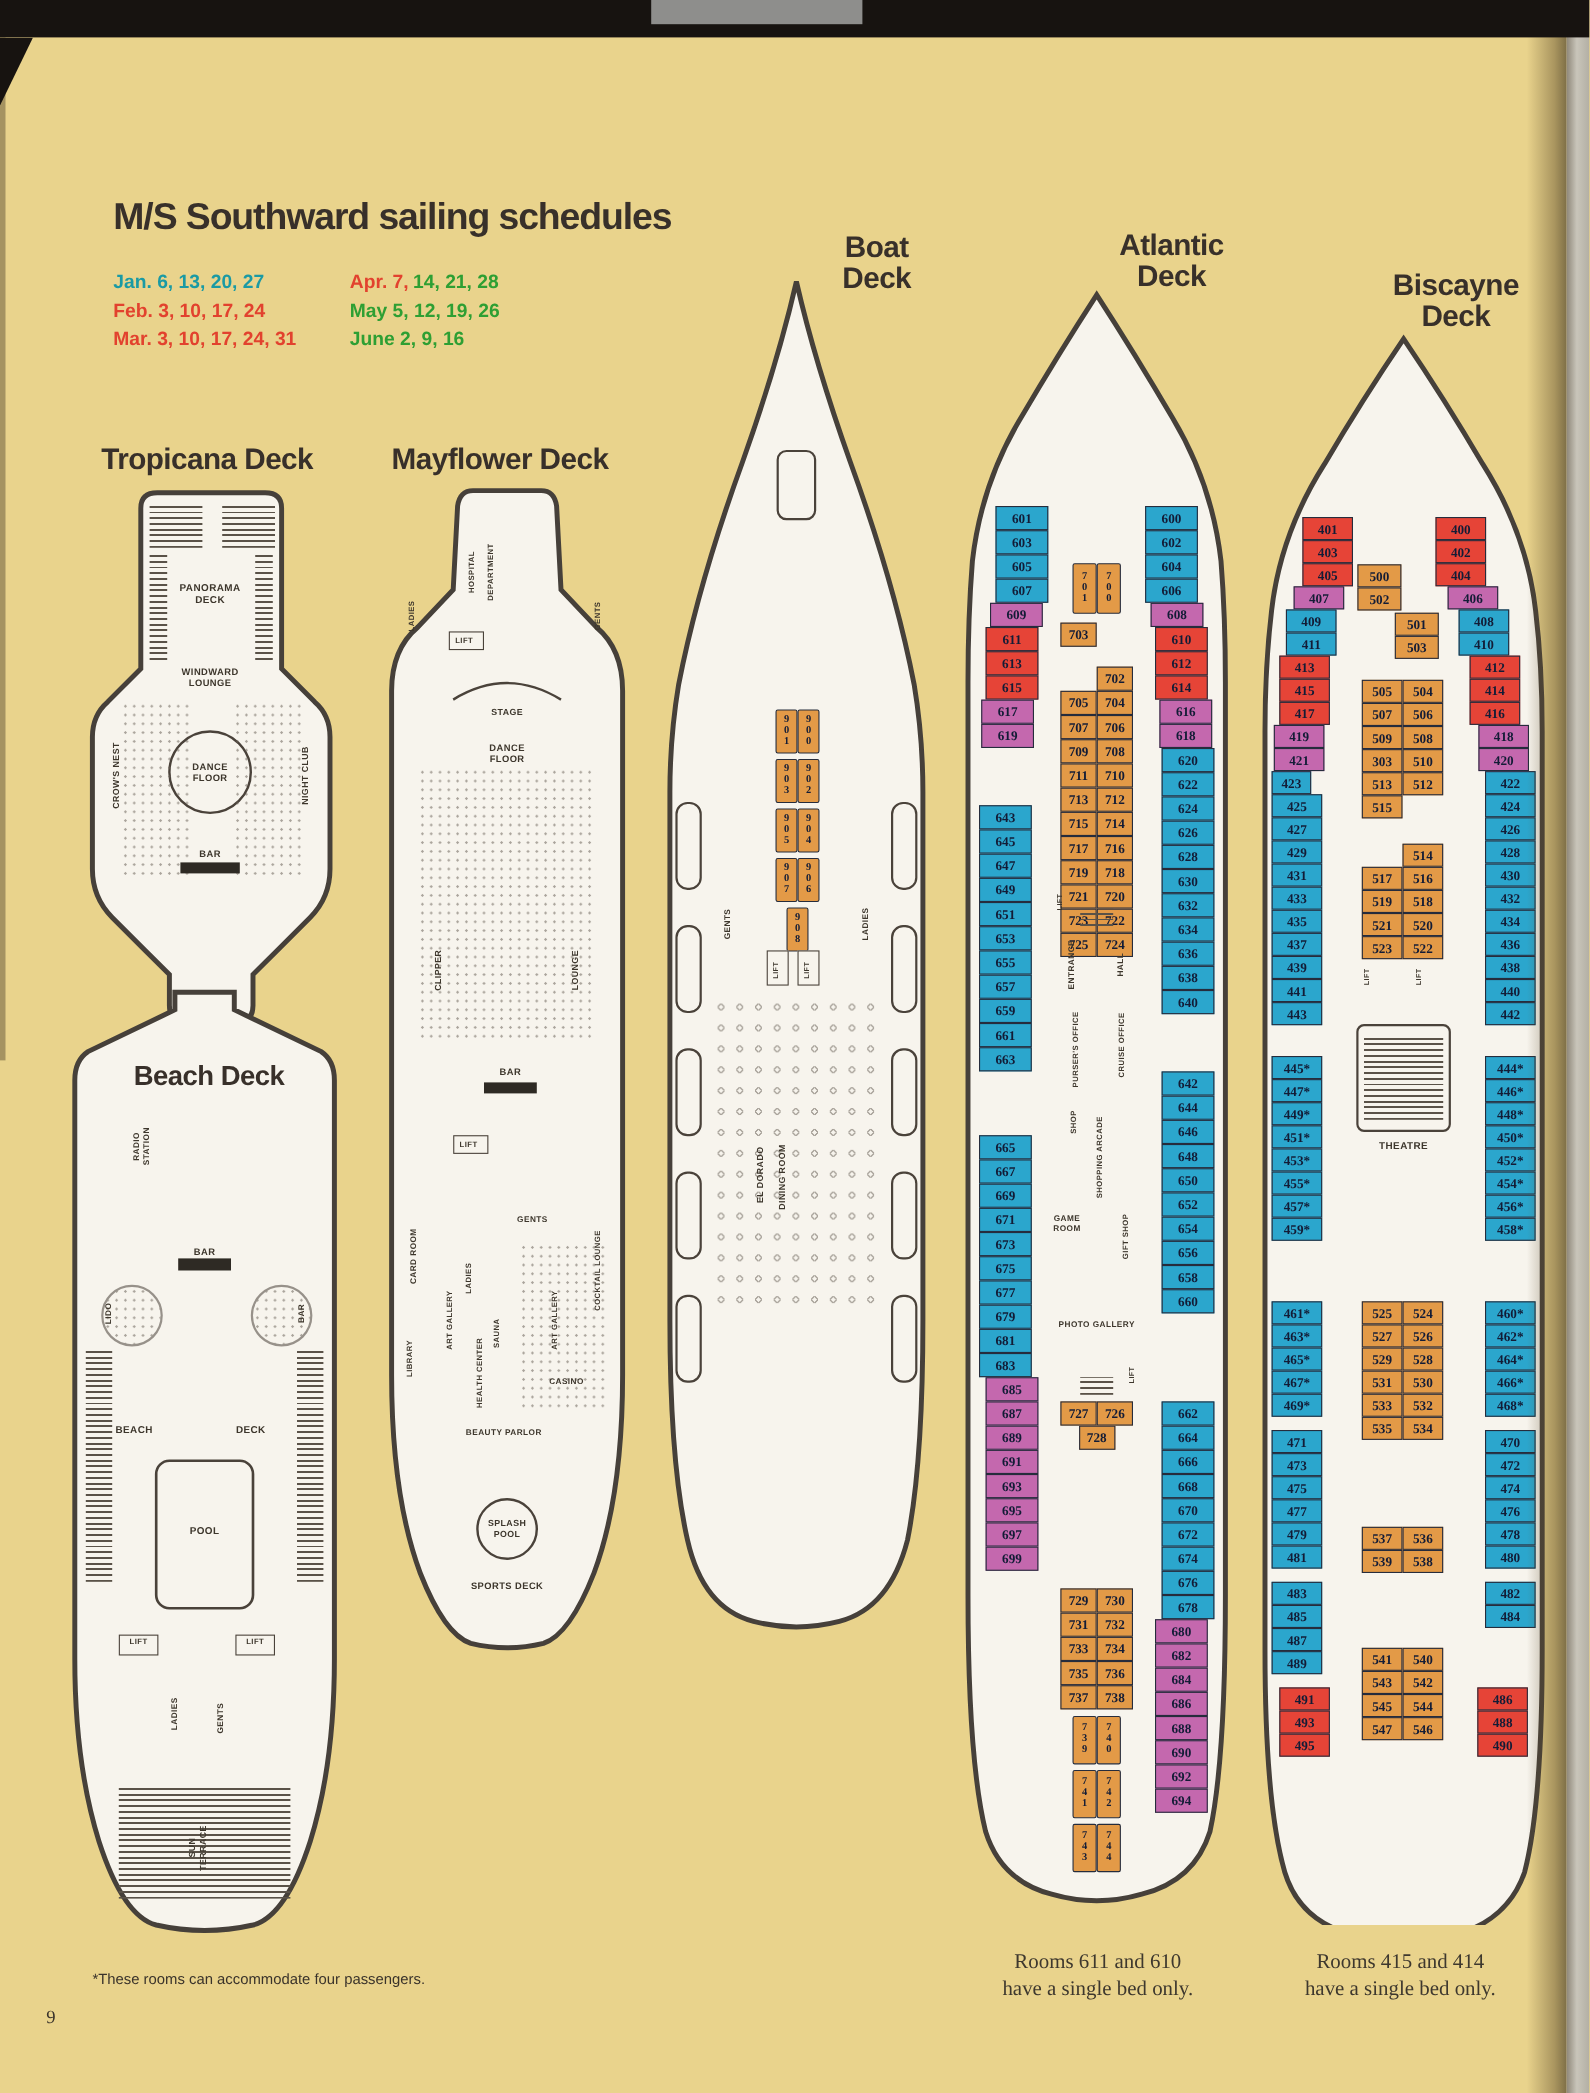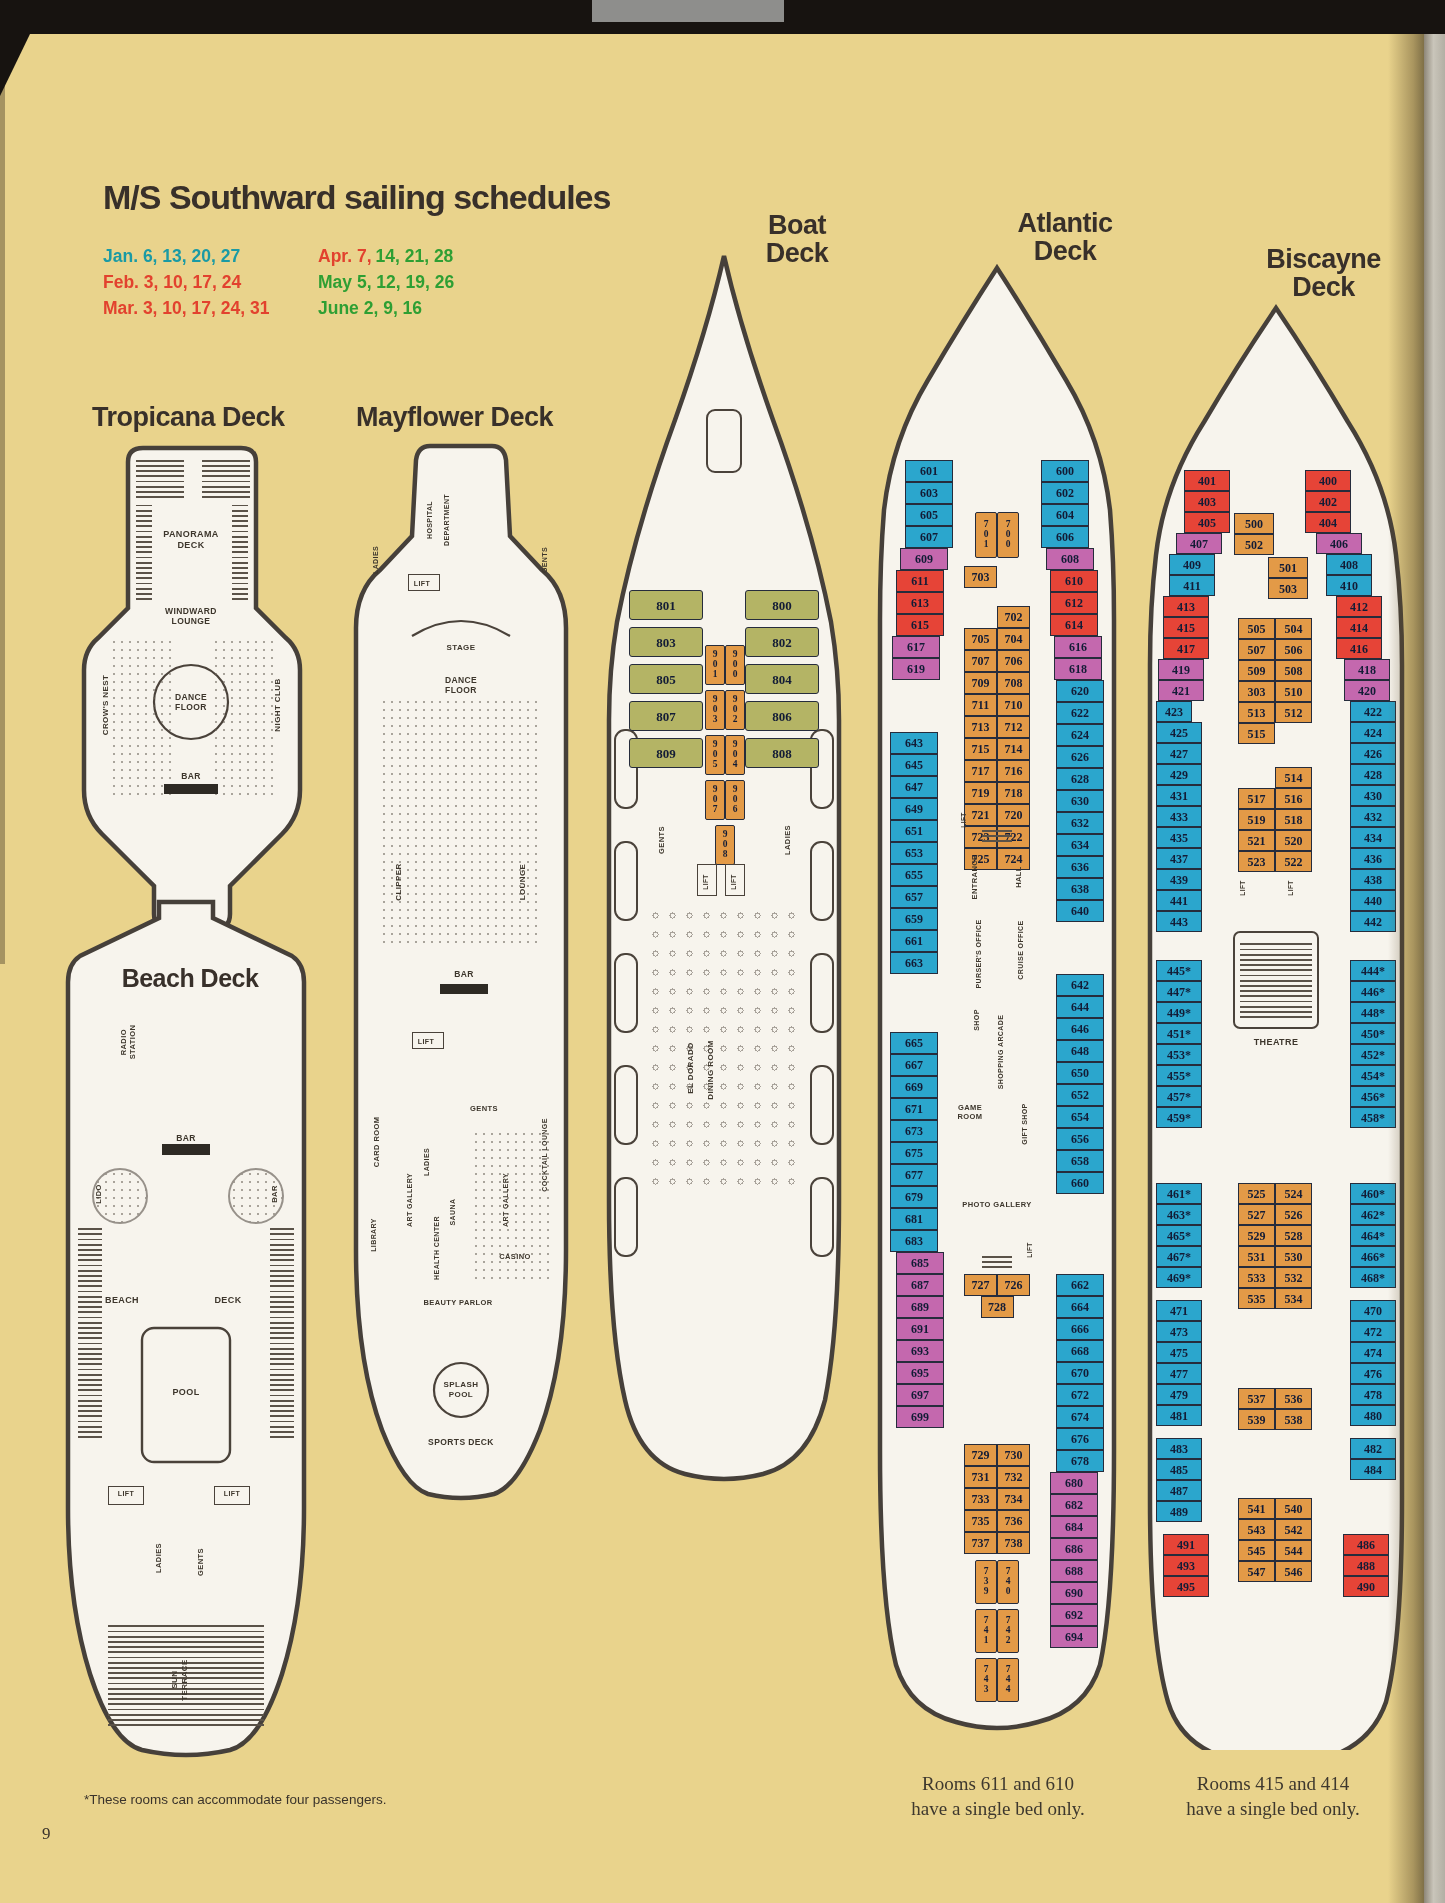--- a/index.html
+++ b/index.html
@@ -208,38 +208,20 @@
       <rect x="12" y="704" width="22" height="78" rx="10"></rect>
         <rect x="12" y="816" width="22" height="78" rx="10"></rect>
       <rect x="12" y="928" width="22" height="78" rx="10"></rect>
       <rect x="208" y="480" width="22" height="78" rx="10"></rect>
         <rect x="208" y="592" width="22" height="78" rx="10"></rect>
       <rect x="208" y="704" width="22" height="78" rx="10"></rect>
         <rect x="208" y="816" width="22" height="78" rx="10"></rect>
       <rect x="208" y="928" width="22" height="78" rx="10"></rect>
     </g>
   </svg>
-  <div class="col boatcol" id="boat-left" style="left:26px;top:340px">
-      <div class="rgroup">
-        <div class="room c-olive" style="width: 74px; height: 30px; font-size: 13px;">801</div>
-        <div class="room c-olive" style="width: 74px; height: 30px; font-size: 13px;">803</div>
-        <div class="room c-olive" style="width: 74px; height: 30px; font-size: 13px;">805</div>
-        <div class="room c-olive" style="width: 74px; height: 30px; font-size: 13px;">807</div>
-        <div class="room c-olive" style="width: 74px; height: 30px; font-size: 13px;">809</div>
-      </div>
-    </div>
-  <div class="col boatcol" id="boat-right" style="left:142px;top:340px">
-      <div class="rgroup">
-        <div class="room c-olive" style="width: 74px; height: 30px; font-size: 13px;">800</div>
-        <div class="room c-olive" style="width: 74px; height: 30px; font-size: 13px;">802</div>
-        <div class="room c-olive" style="width: 74px; height: 30px; font-size: 13px;">804</div>
-        <div class="room c-olive" style="width: 74px; height: 30px; font-size: 13px;">806</div>
-        <div class="room c-olive" style="width: 74px; height: 30px; font-size: 13px;">808</div>
-      </div>
-    </div>
   <div class="pairs vgap" id="boat-center" style="left:99px;top:395px;width:46px">
       <div class="pair-row">
         <div class="room c-orange vnum" style="width: 20px; height: 40px;">9
 0
 1</div>
         <div class="room c-orange vnum" style="width: 20px; height: 40px;">9
 0
 0</div>
       </div>
       <div class="pair-row">

